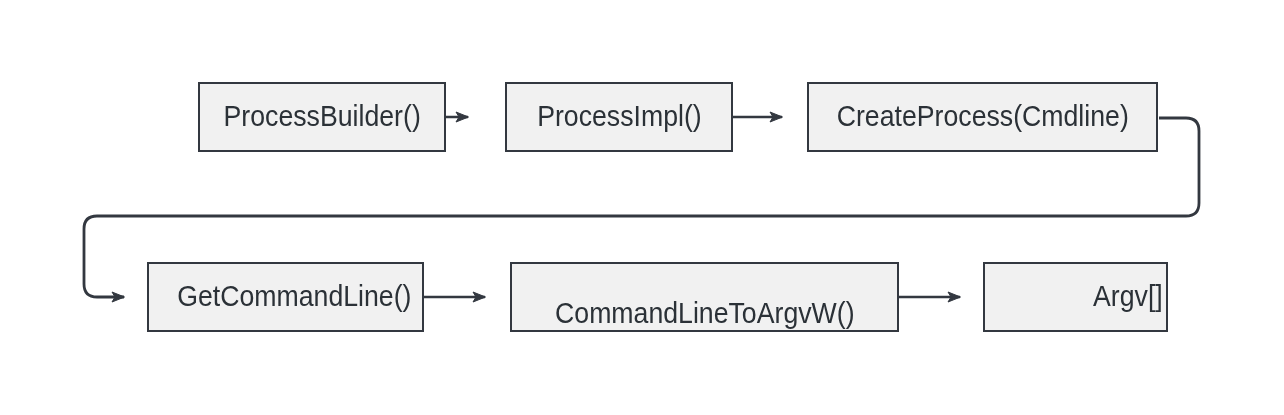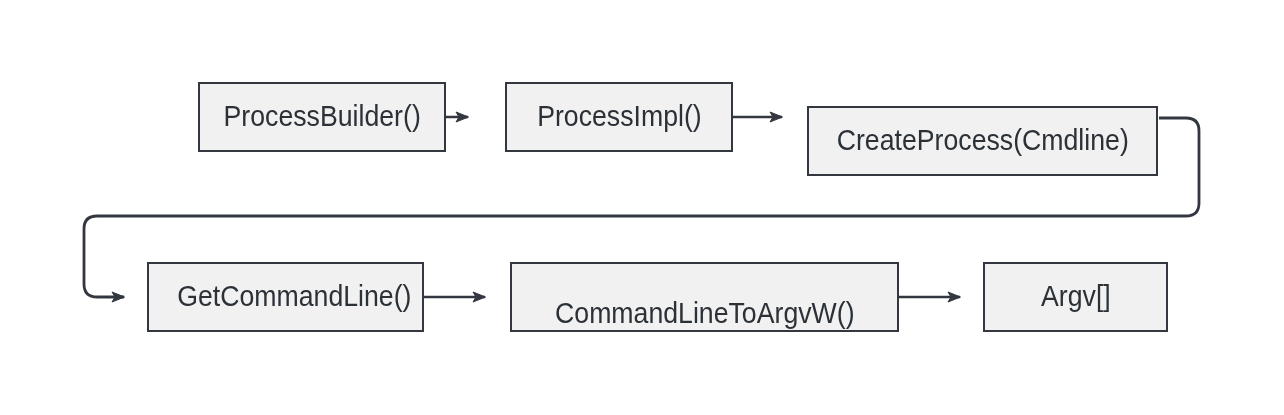--- a/index.html
+++ b/index.html
@@ -37,24 +37,24 @@
     font-size: 29px;
     font-weight: 400;
     white-space: nowrap;
     transform: scaleX(0.92);
     transform-origin: center center;
     line-height: 1;
     padding-bottom: 2px;
   }
   .n-processbuilder   { left: 162px; top: 82px;  width: 248px; margin-left: 36px; }
   .n-processimpl      { left: 505px; top: 82px;  width: 228px; }
-  .n-createprocess    { left: 807px; top: 82px;  width: 351px; margin-top: 24px; }
+  .n-createprocess    { left: 807px; top: 82px;  width: 351px; }
   .n-getcommandline   { left: 147px; top: 262px; width: 277px; justify-content: flex-end; }
   .n-cmdlinetoargvw   { left: 510px; top: 262px; width: 389px; align-items: flex-end; }
-  .n-argv             { left: 983px; top: 262px; width: 185px; }
+  .n-argv             { left: 983px; top: 262px; width: 185px; justify-content: flex-end; }
 </style>
 </head>
 <body>
 
 <div class="canvas">
 
   <svg class="edges-layer" width="1284" height="415" viewBox="0 0 1284 415" xmlns="http://www.w3.org/2000/svg">
     <defs>
       <marker id="arrowhead" markerUnits="userSpaceOnUse" markerWidth="15" markerHeight="12" refX="13" refY="6" orient="auto">
         <path d="M1,1 L13.5,6 L1,11 L4,6 Z" fill="#333840" stroke="#333840" stroke-width="1" stroke-linejoin="round"></path>

